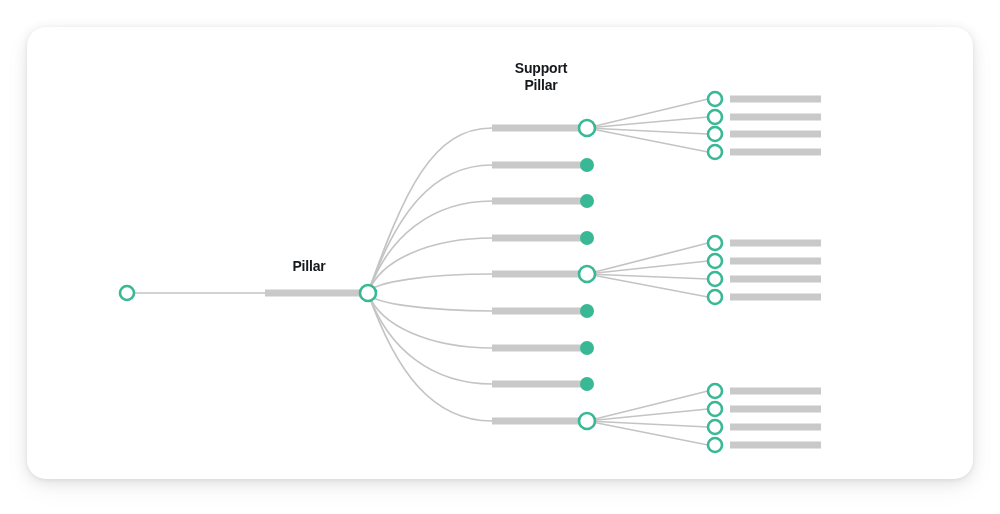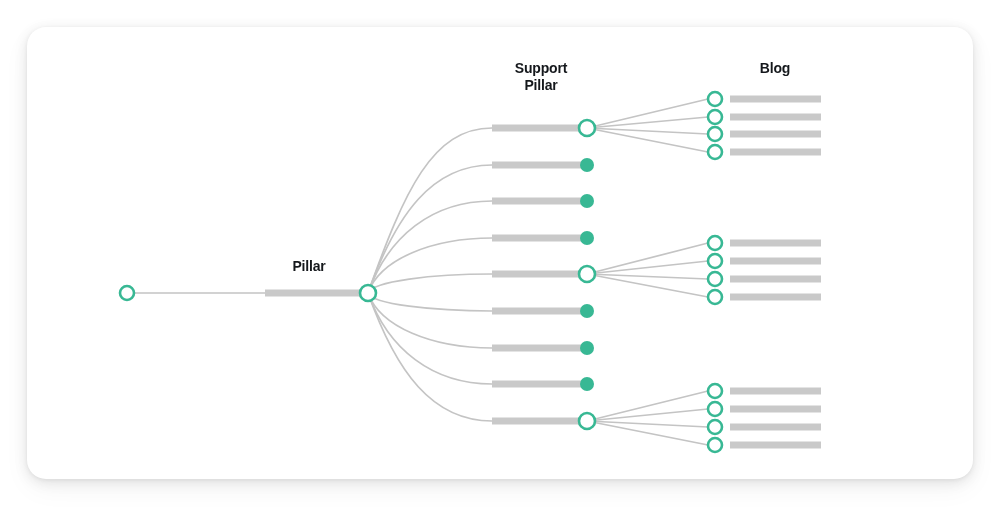--- a/index.html
+++ b/index.html
@@ -129,15 +129,14 @@
         <circle cx="715" cy="391" r="7" fill="#ffffff" stroke="#38b894" stroke-width="2.6"></circle>
         <circle cx="715" cy="409" r="7" fill="#ffffff" stroke="#38b894" stroke-width="2.6"></circle>
         <circle cx="715" cy="427" r="7" fill="#ffffff" stroke="#38b894" stroke-width="2.6"></circle>
         <circle cx="715" cy="445" r="7" fill="#ffffff" stroke="#38b894" stroke-width="2.6"></circle>
       </g>
   </svg>
 
   <div class="node-label" style="left:209px; top:258px; width:200px;">Pillar</div>
   <div class="node-label" style="left:441px; top:60px; width:200px;">Support
 Pillar</div>
-  <div class="node-label" style="left:675px; top:60px; width:200px;">Blog</div>
 
 </div>
 
 </body></html>

